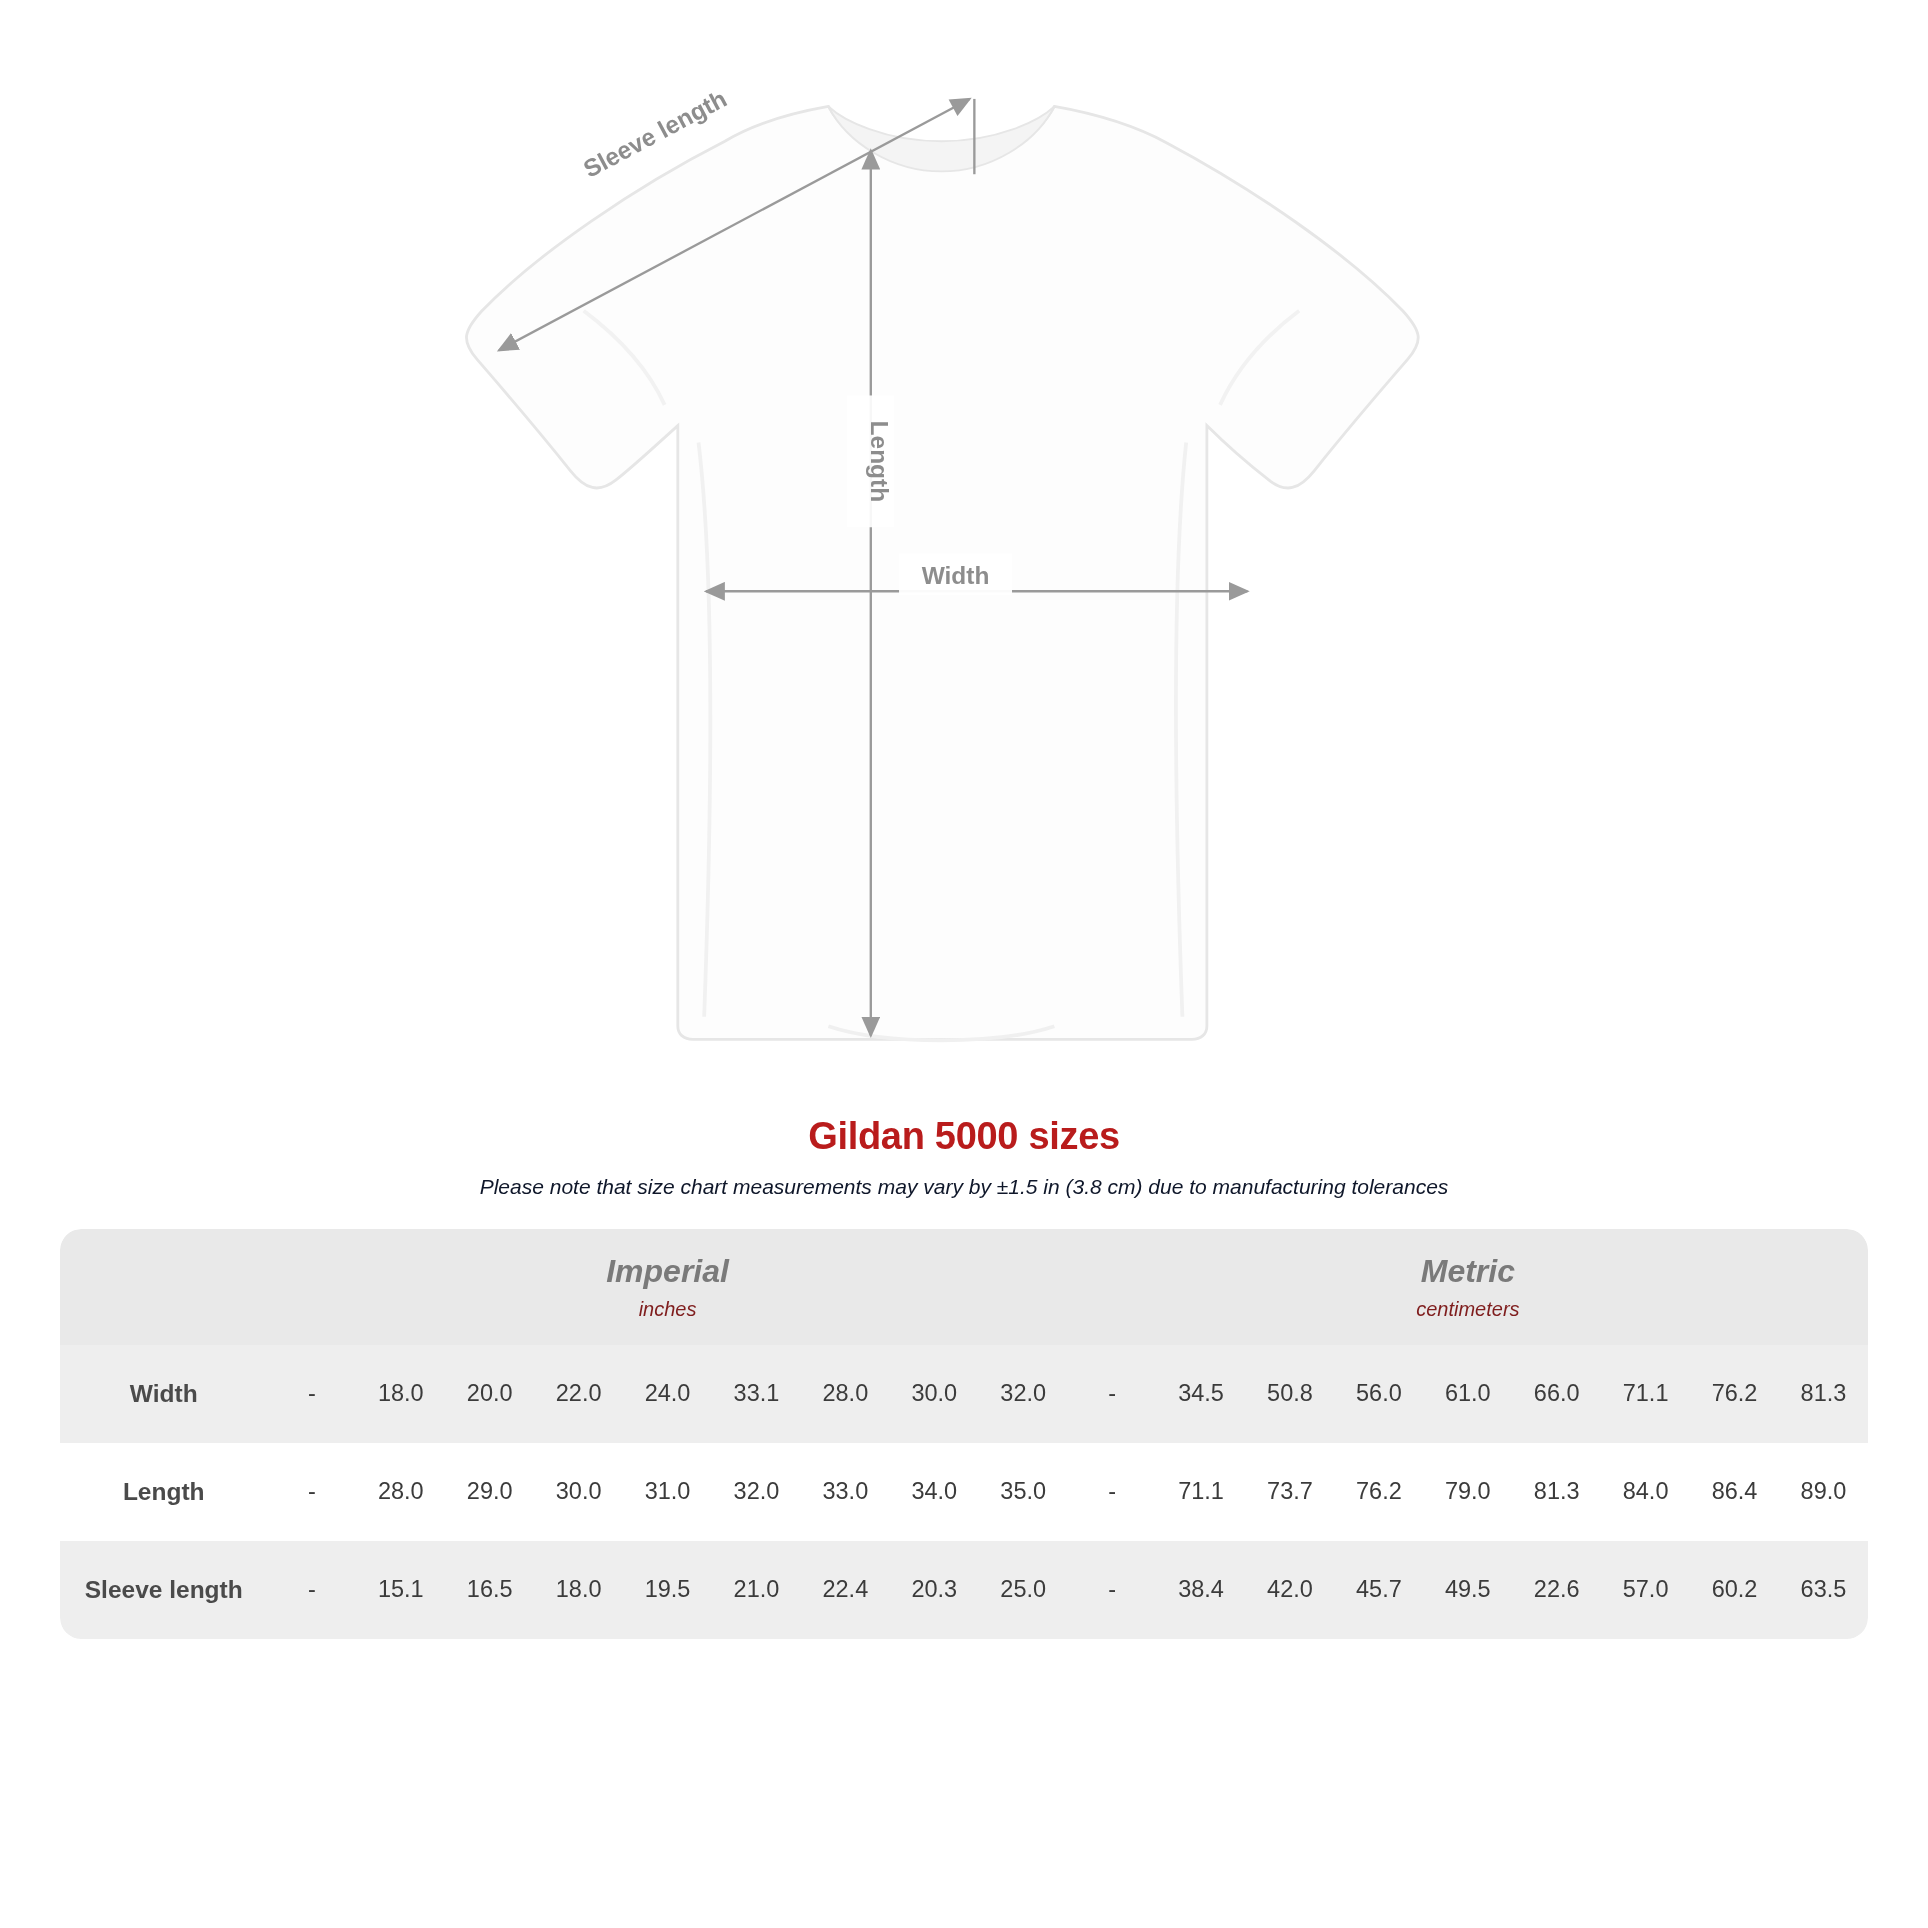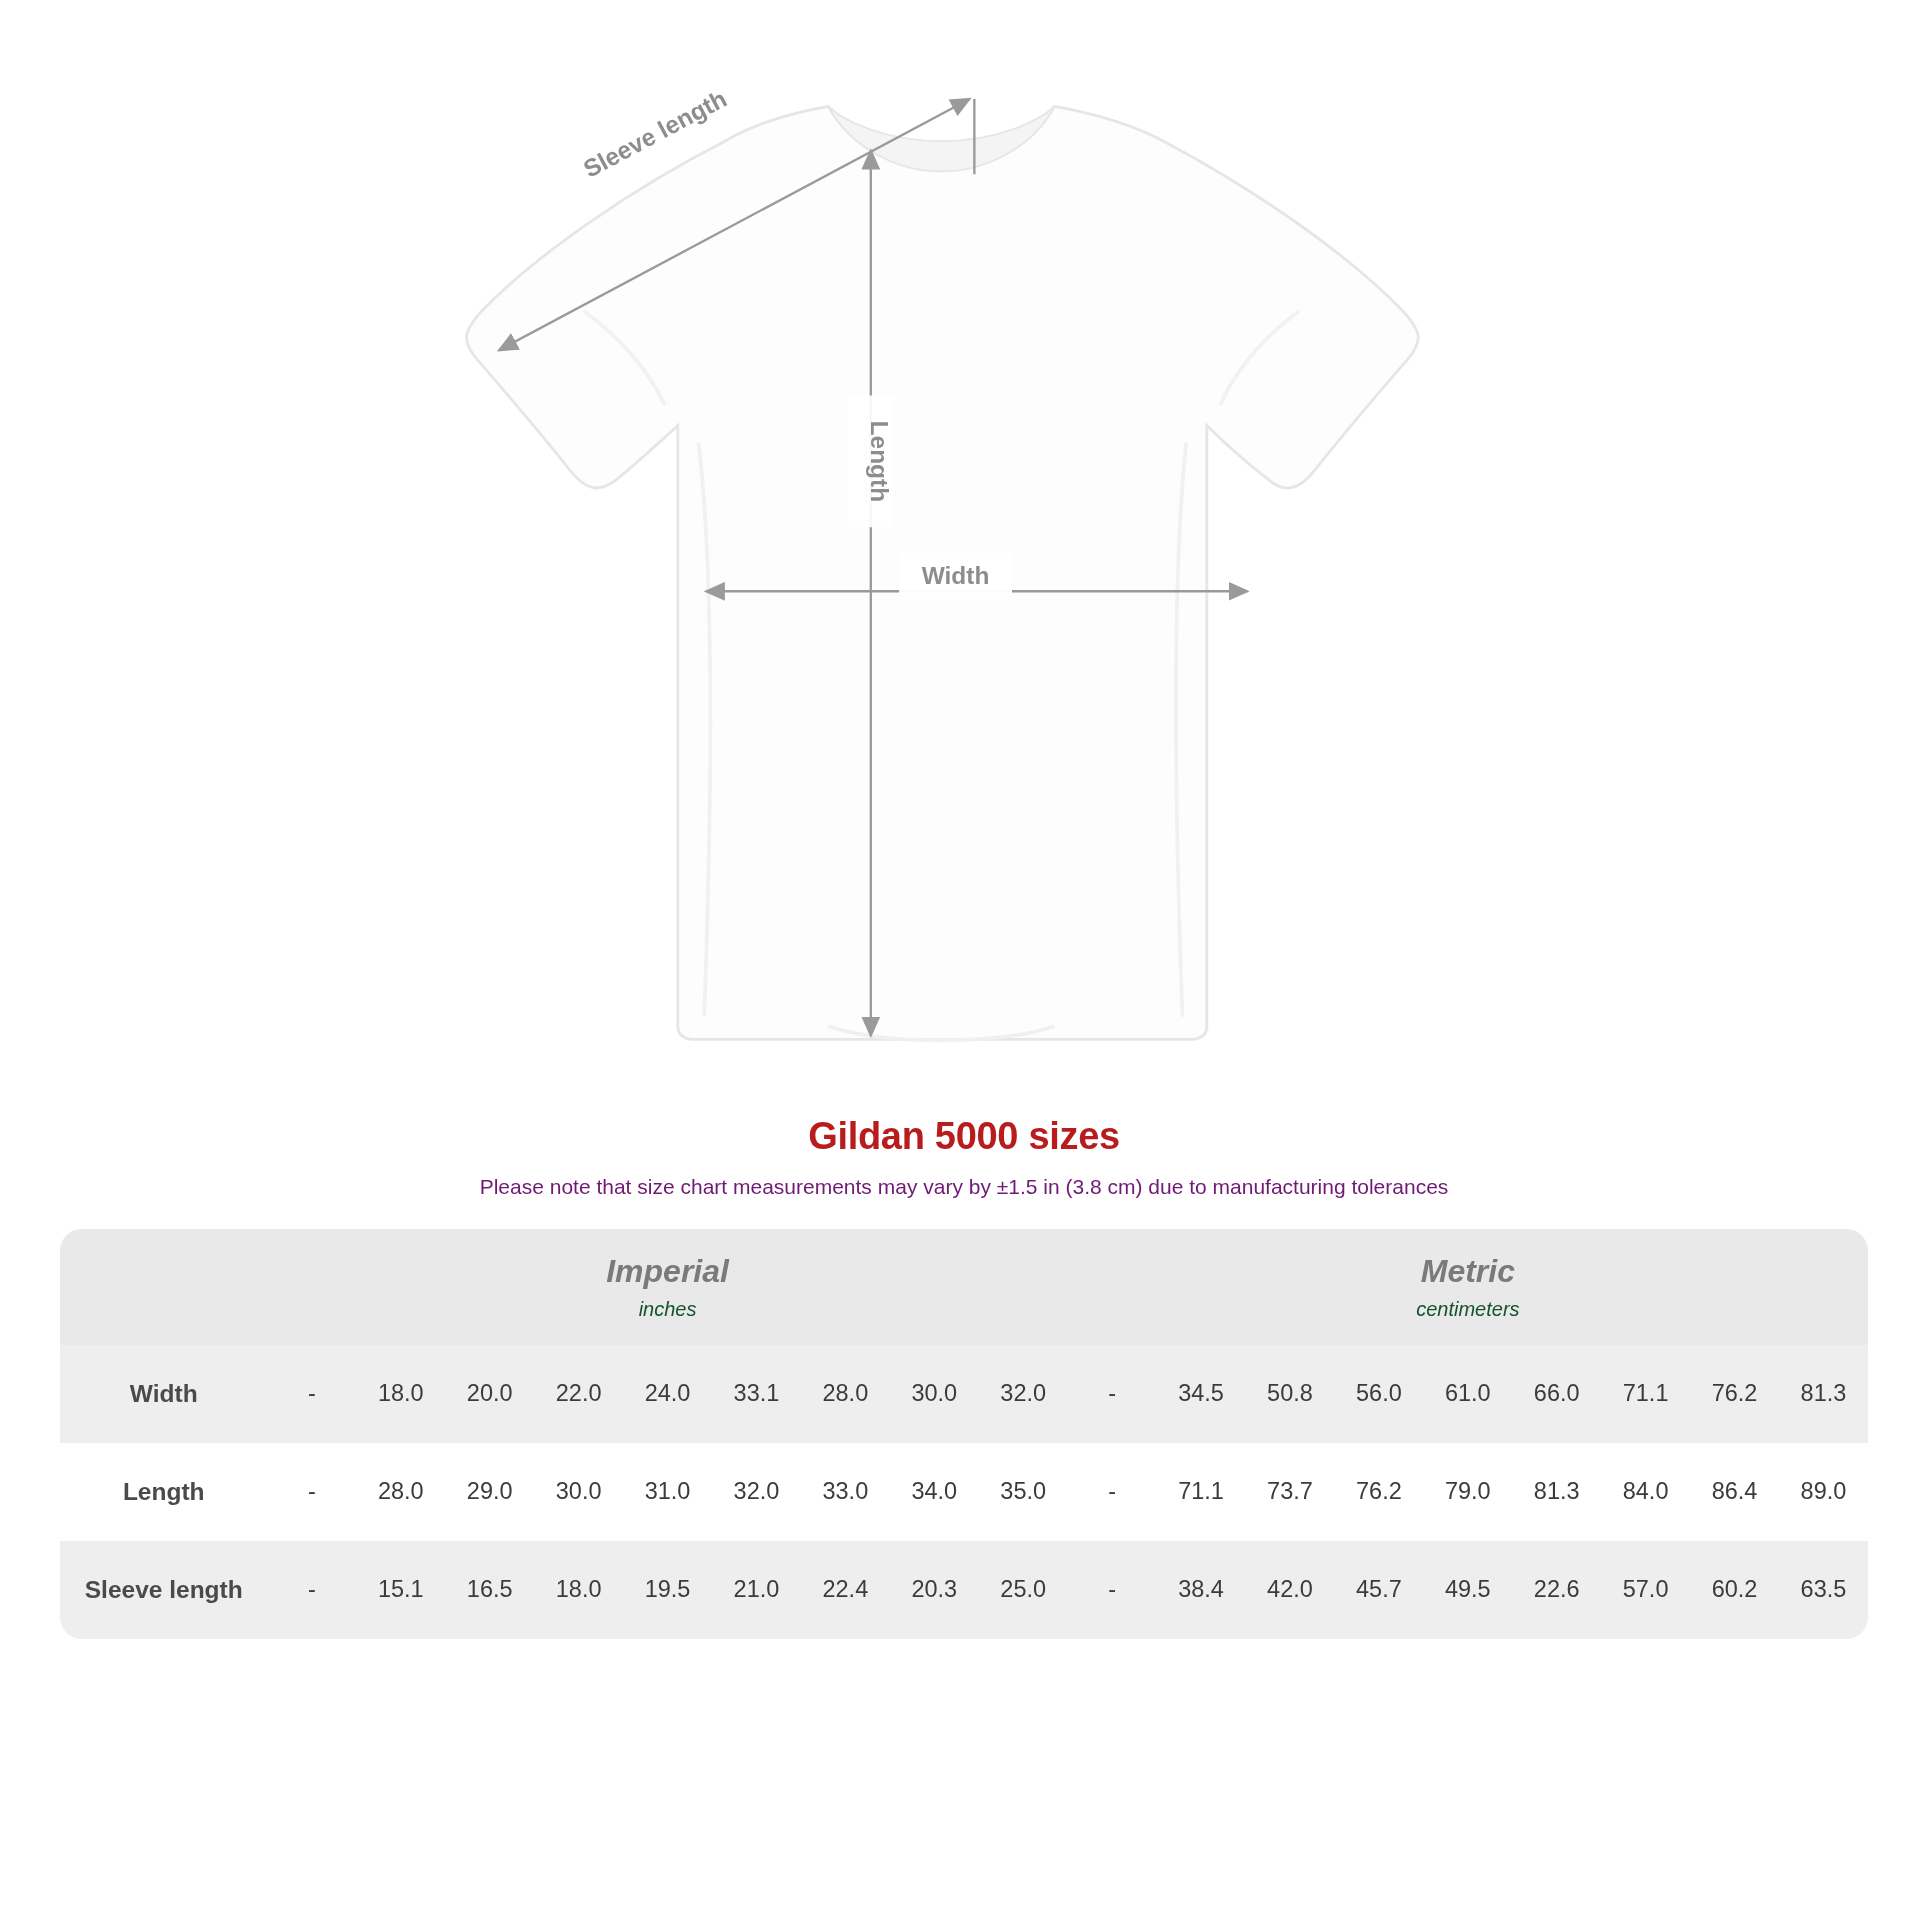--- a/index.html
+++ b/index.html
@@ -40,21 +40,22 @@
   }
   .chart-title {
     font-size: 38px;
     font-weight: bold;
     color: #b91c1c;
     letter-spacing: -0.3px;
     margin: 0;
   }
   .chart-note {
     font-size: 21px;
-    color: #701a75;
+    font-style: italic;
+    color: #0f172a;
     margin-top: 17px;
   }
 
   
   .table-wrap {
     margin: 30px 60px 0 60px;
   }
   table.size-table {
     border-collapse: collapse;
     width: 100%;
@@ -86,21 +87,21 @@
   }
   .unit-name {
     font-size: 32px;
     font-style: italic;
     font-weight: bold;
     color: #7a7a7a;
   }
   .unit-sub {
     font-size: 20px;
     font-style: italic;
-    color: #14532d;
+    color: #7f1d1d;
     margin-top: 7.5px;
   }
   .head-row td {
     background: #ffffff;
     height: 104px;
     font-size: 23.5px;
     font-weight: bold;
     color: #4a4a4a;
   }
   .head-row td.label-cell {

